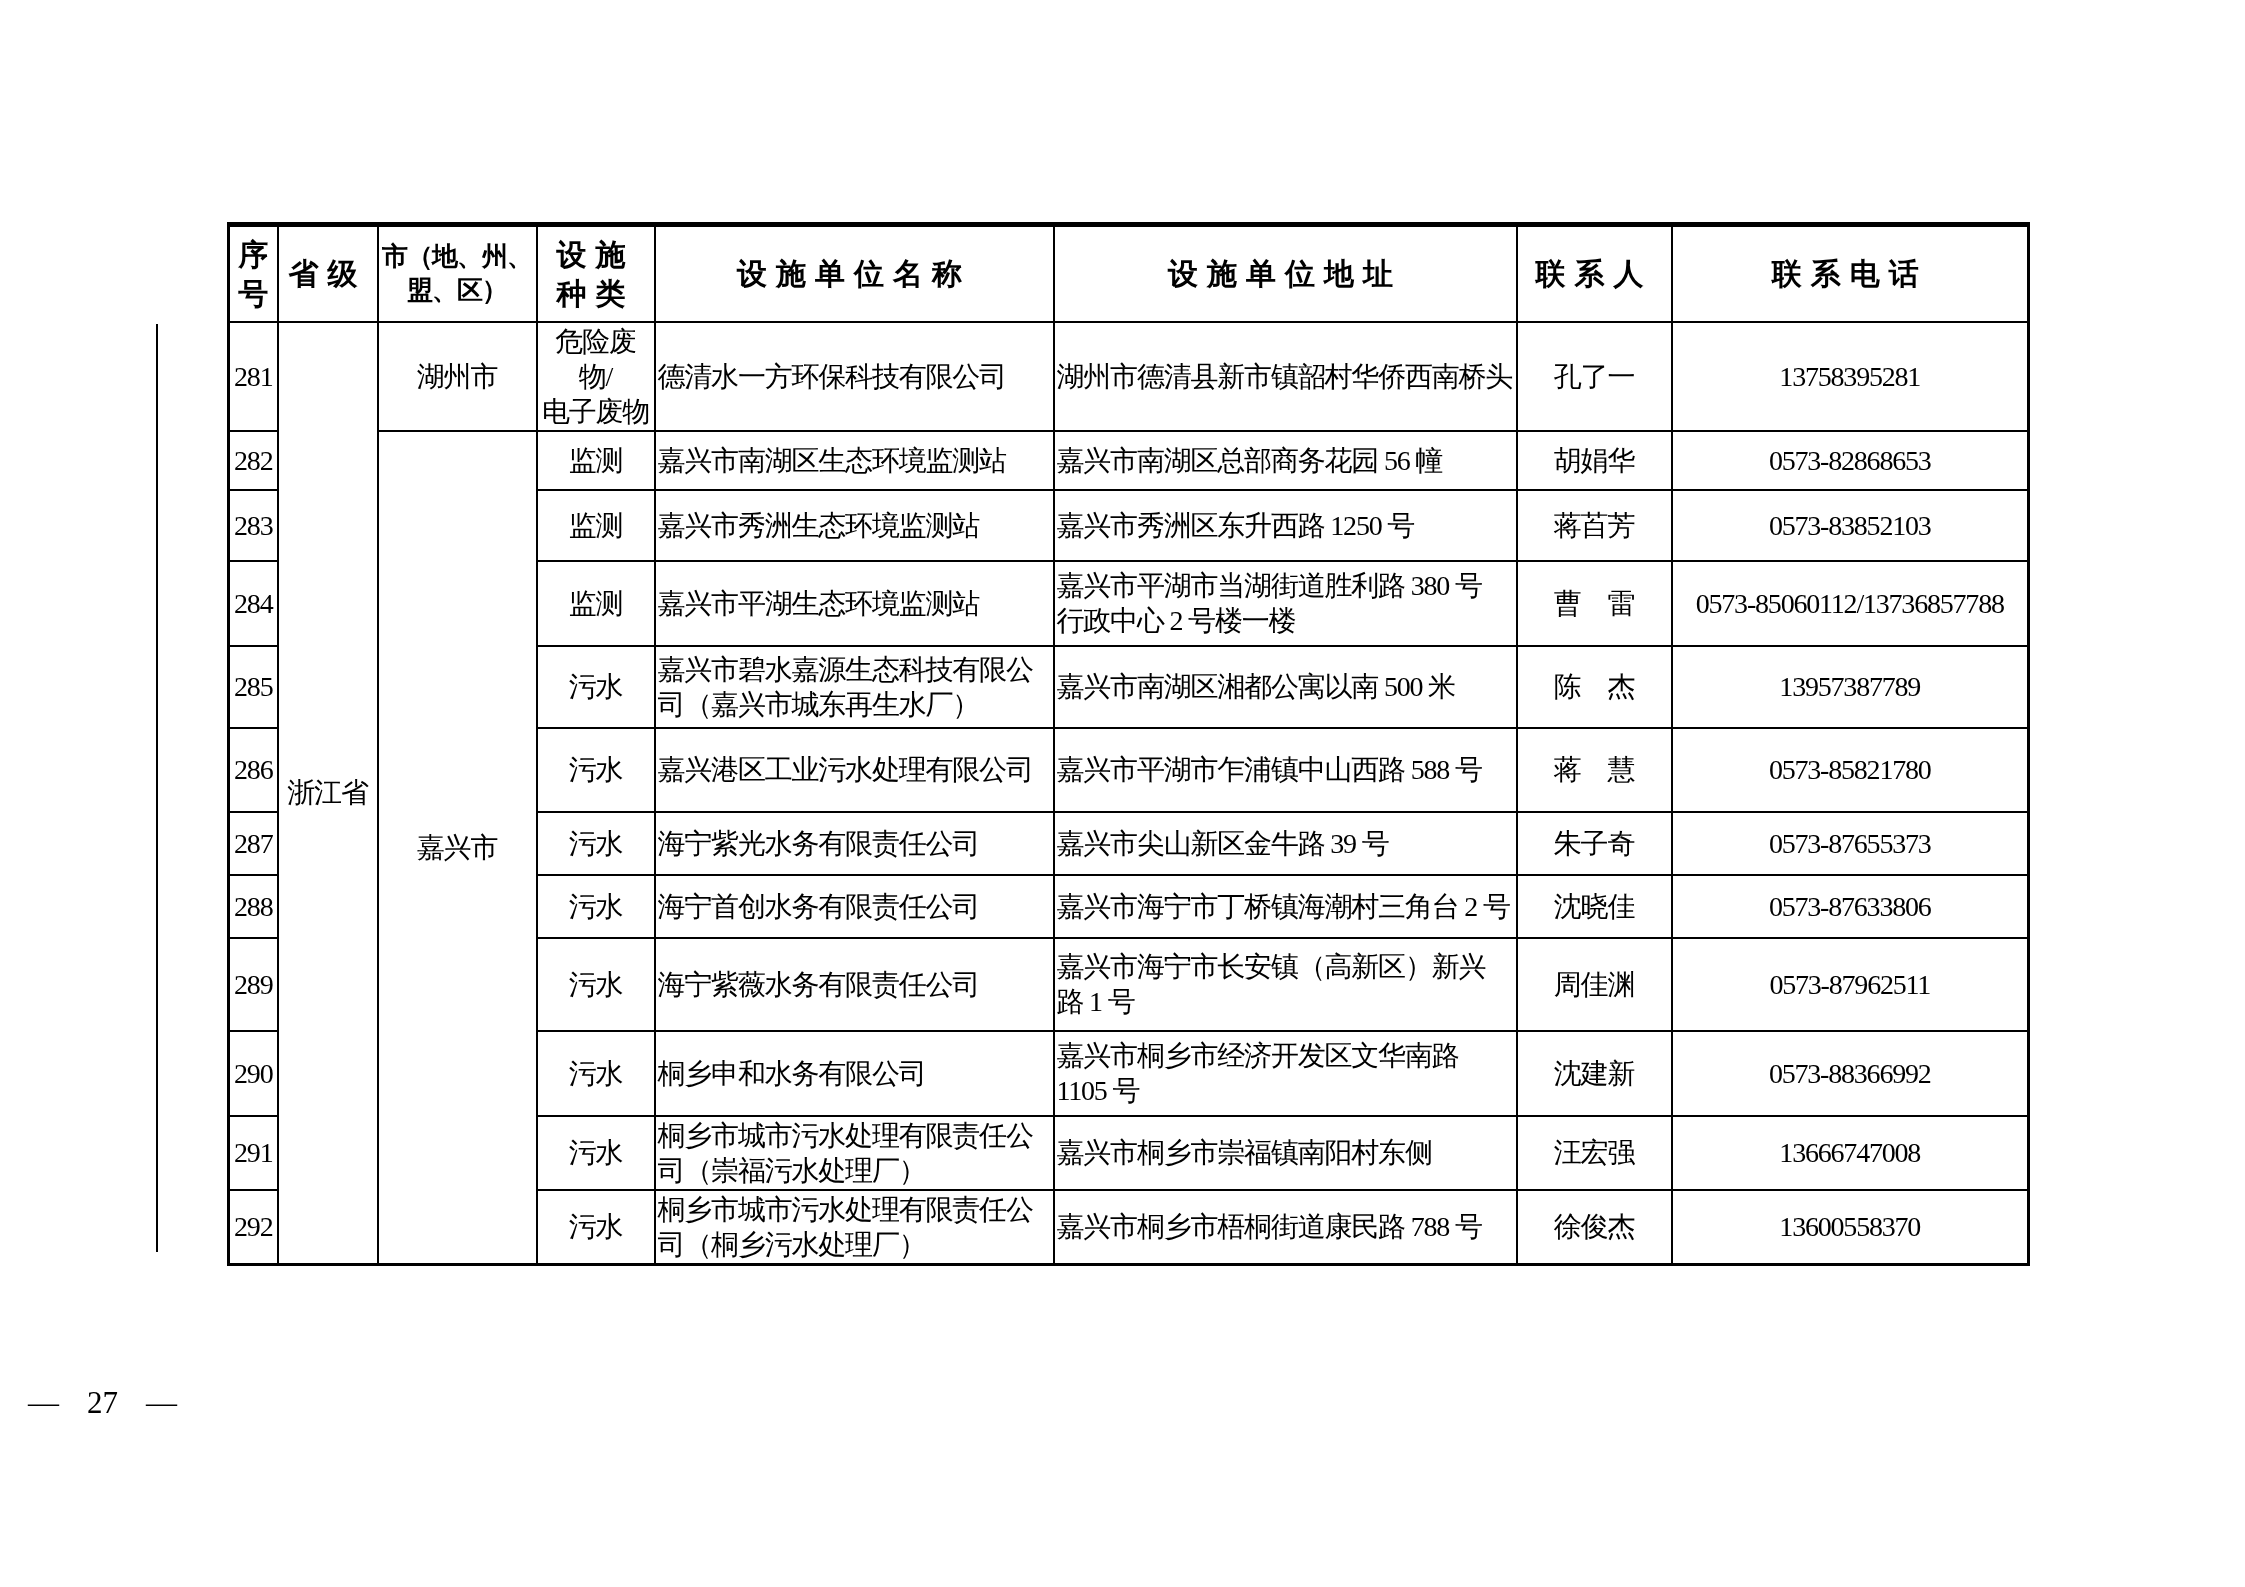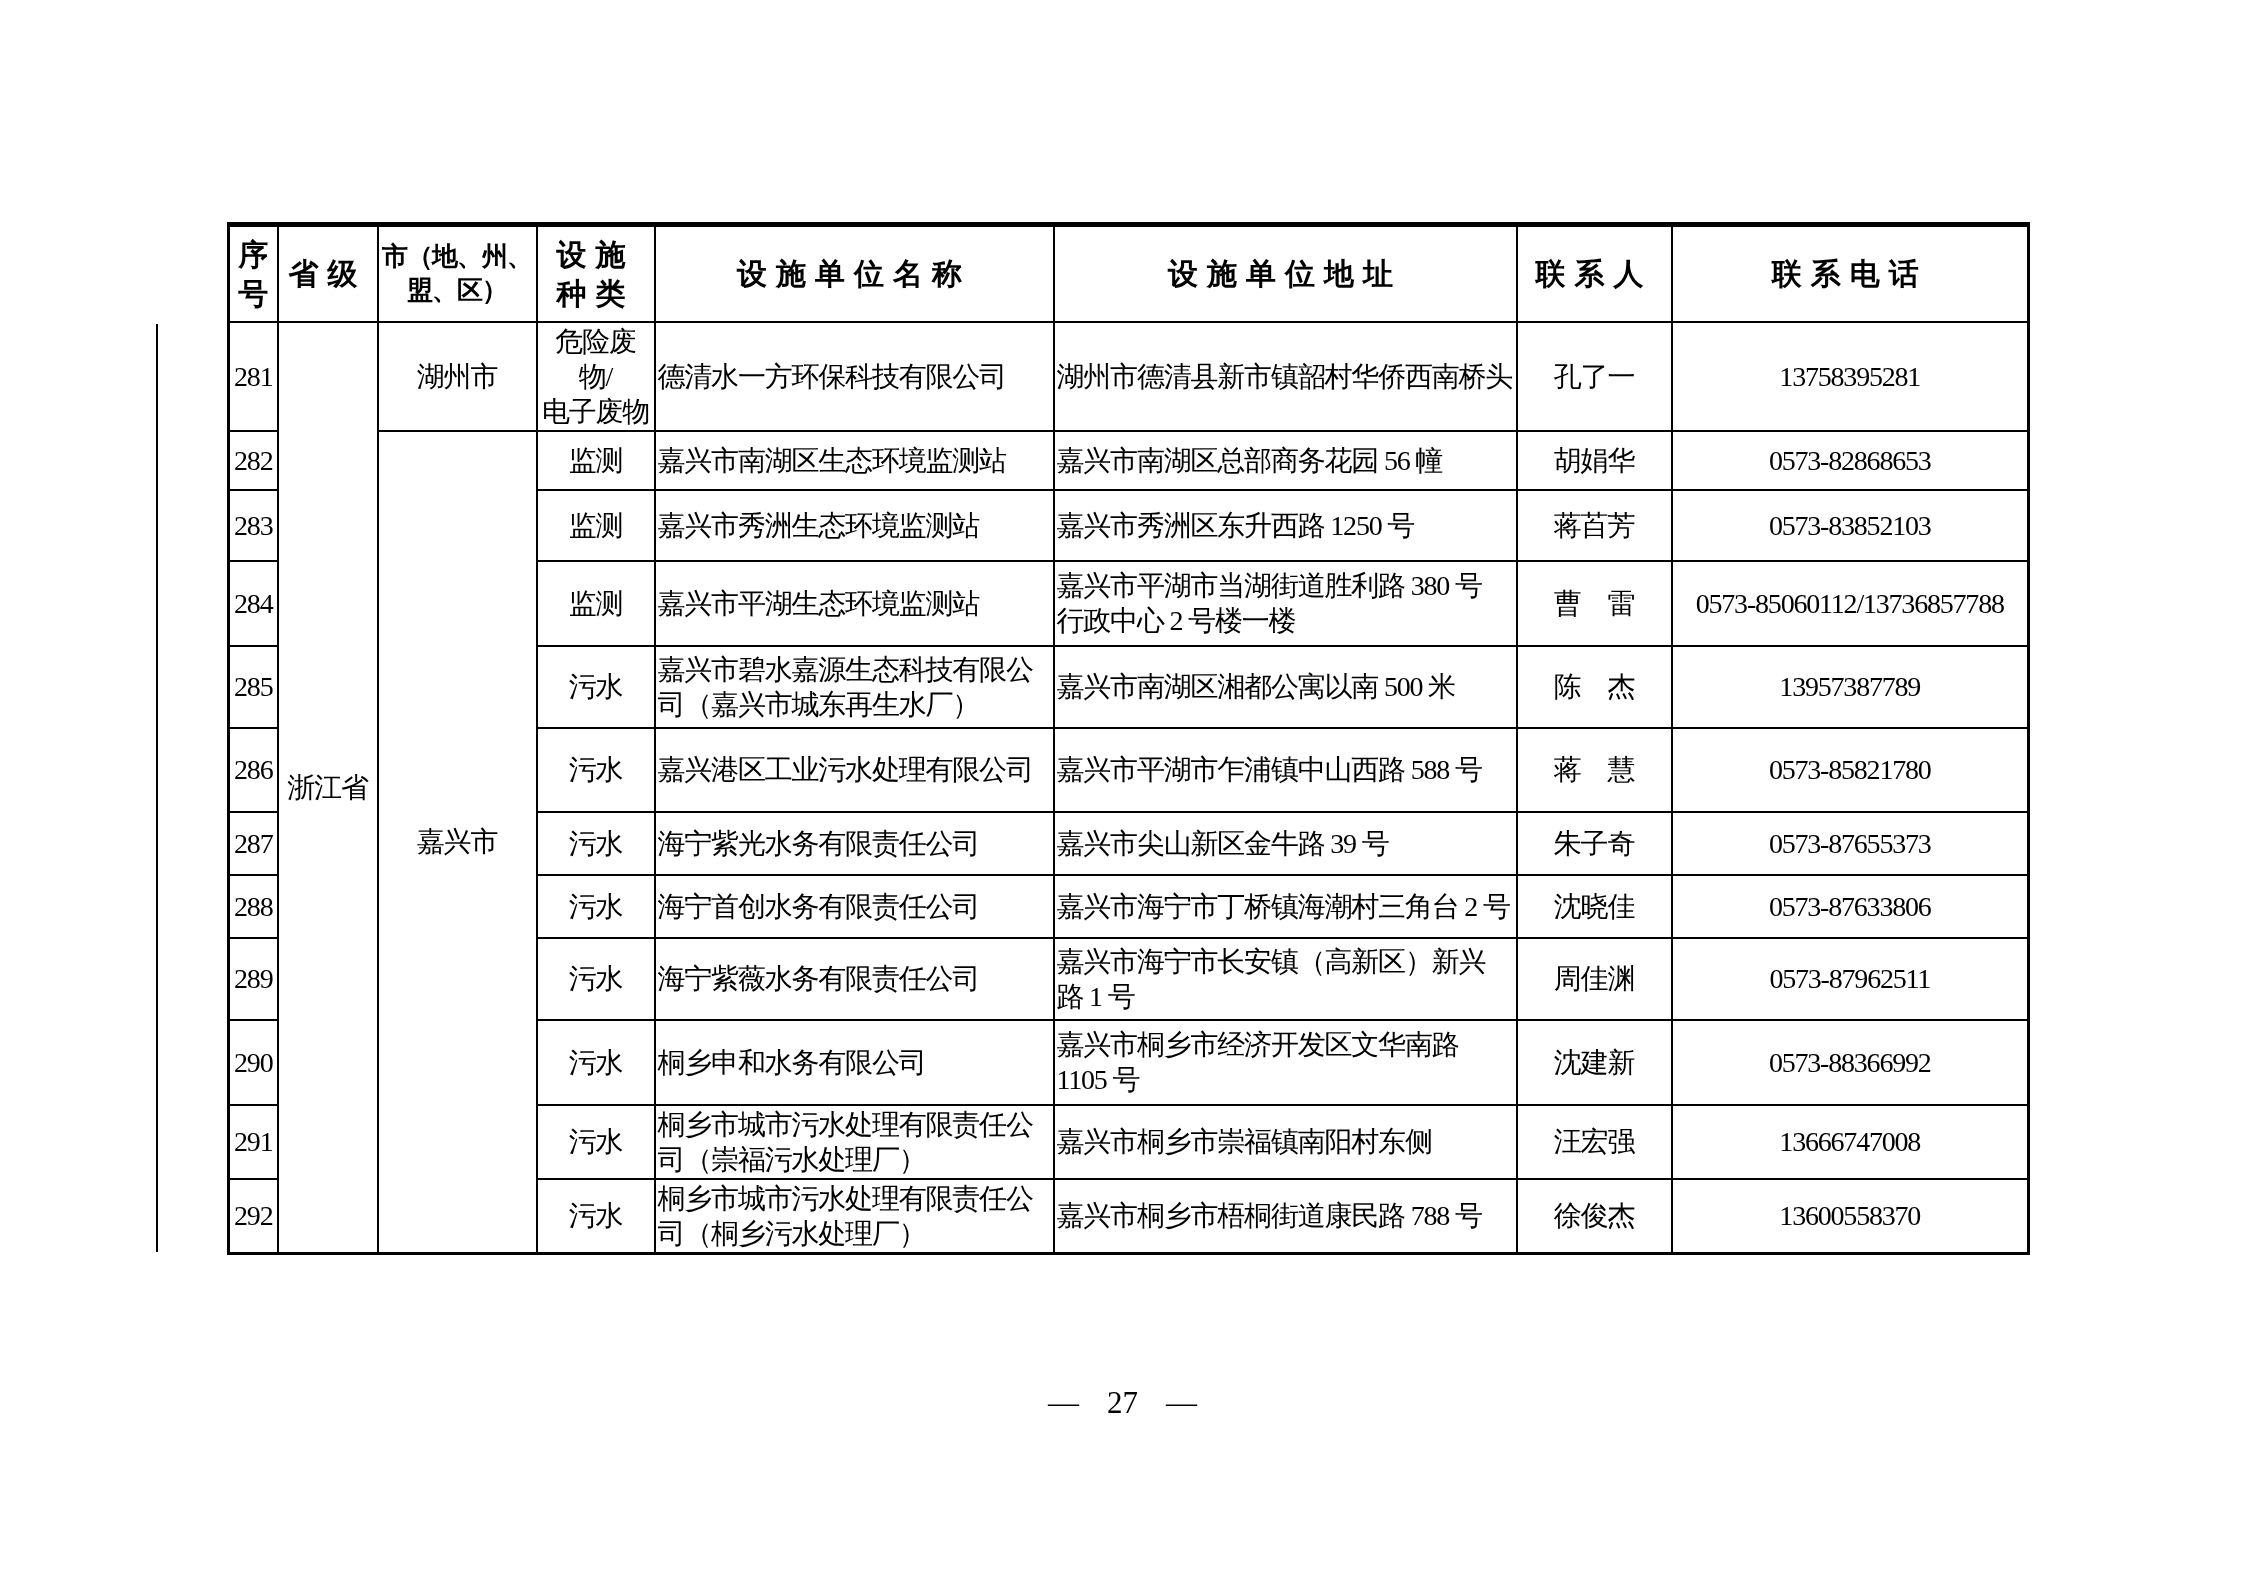--- a/index.html
+++ b/index.html
@@ -49,21 +49,21 @@
   .stray-line{
     position:absolute;
     left:156px;top:324px;
     width:2px;height:928px;
     background:#000;
   }
   .footer{
     position:absolute;
     left:0;top:1385px;
     width:2245px;
-    text-align:center;
+    text-align:left;
     font-size:31px;
   }
   .footer .dash{display:inline-block;margin:0 28px;}
 </style>
 </head>
 <body>
 
 <div class="page">
 
   <div class="stray-line"></div>
@@ -158,21 +158,21 @@
         <td class="c">0573-87655373</td>
       </tr>
       <tr style="height:63px">
         <td class="c">288</td>
         <td class="c cell-kind">污水</td>
         <td class="l">海宁首创水务有限责任公司</td>
         <td class="l">嘉兴市海宁市丁桥镇海潮村三角台 2 号</td>
         <td class="c">沈晓佳</td>
         <td class="c">0573-87633806</td>
       </tr>
-      <tr style="height:82px">
+      <tr style="height:93px">
         <td class="c">289</td>
         <td class="c cell-kind">污水</td>
         <td class="l">海宁紫薇水务有限责任公司</td>
         <td class="l">嘉兴市海宁市长安镇（高新区）新兴
 路 1 号</td>
         <td class="c">周佳渊</td>
         <td class="c">0573-87962511</td>
       </tr>
       <tr style="height:85px">
         <td class="c">290</td>

